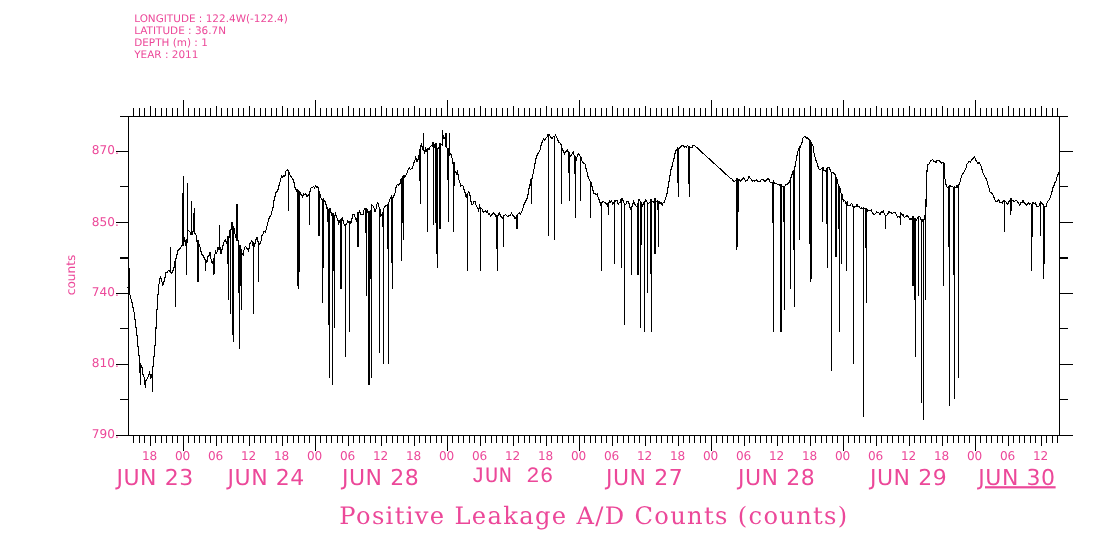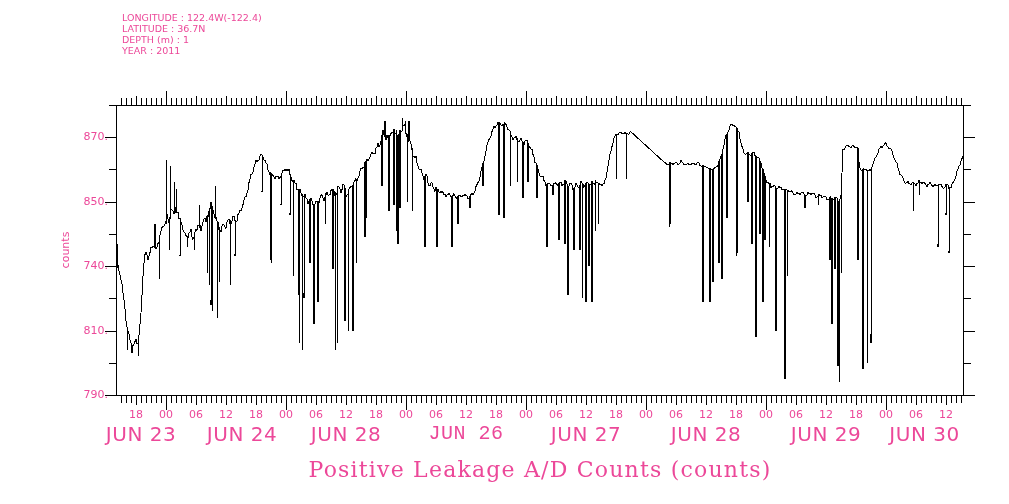--- a/index.html
+++ b/index.html
@@ -426,17 +426,17 @@
       <div class="hlabel" style="left: 916px;">12</div>
     </div>
   <div id="day-layer">
       <div class="dlabel" style="left: 111px;">JUN 23</div>
       <div class="dlabel" style="left: 212px;">JUN 24</div>
       <div class="dlabel" style="left: 316px;">JUN 28</div>
       <div class="dlabel" style="left: 436px; font-family: Liberation Mono, monospace;">JUN 26</div>
       <div class="dlabel" style="left: 556px;">JUN 27</div>
       <div class="dlabel" style="left: 676px;">JUN 28</div>
       <div class="dlabel" style="left: 796px;">JUN 29</div>
-      <div class="dlabel" style="left: 894.5px;">JUN 30</div>
+      <div class="dlabel" style="left: 894.5px; text-decoration: underline;">JUN 30</div>
     </div>
 
   <div class="abs bottom-label">Positive Leakage A/D Counts (counts)</div>
 </div>
 
 </body></html>

